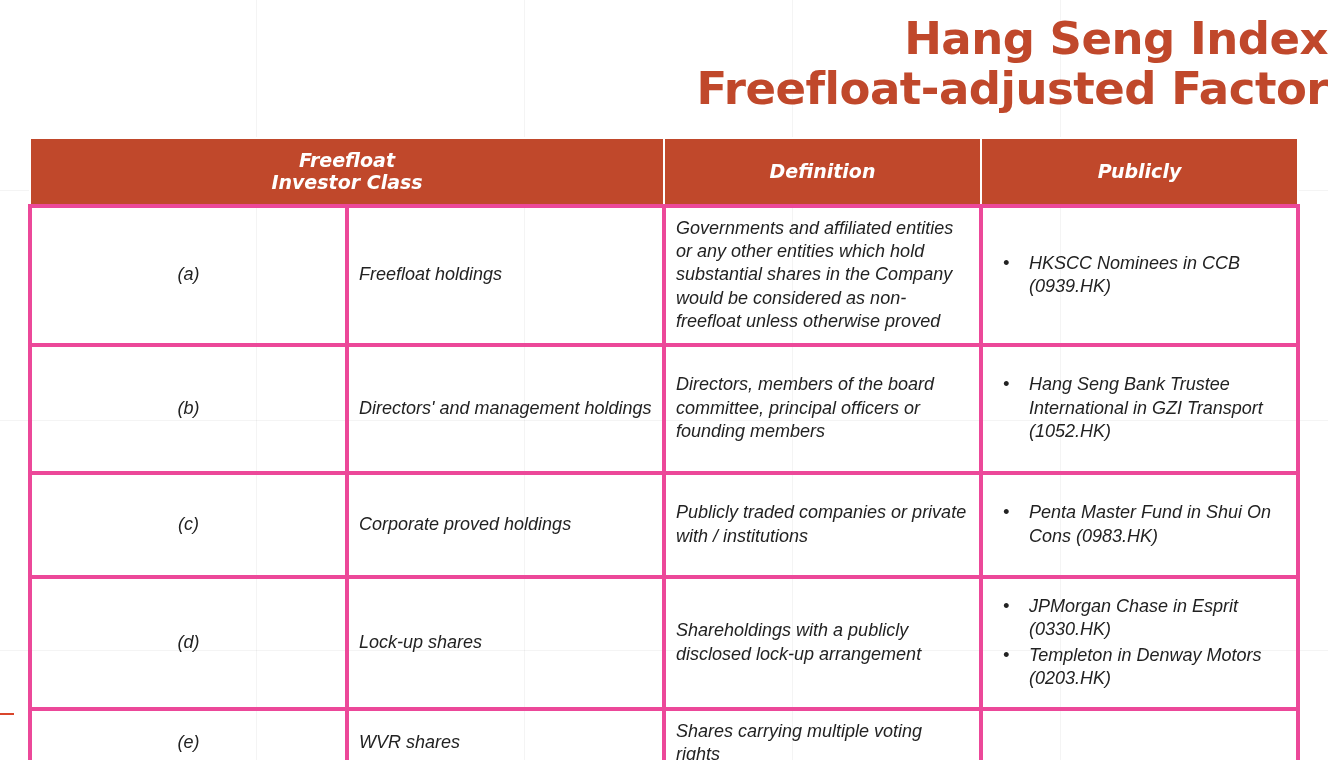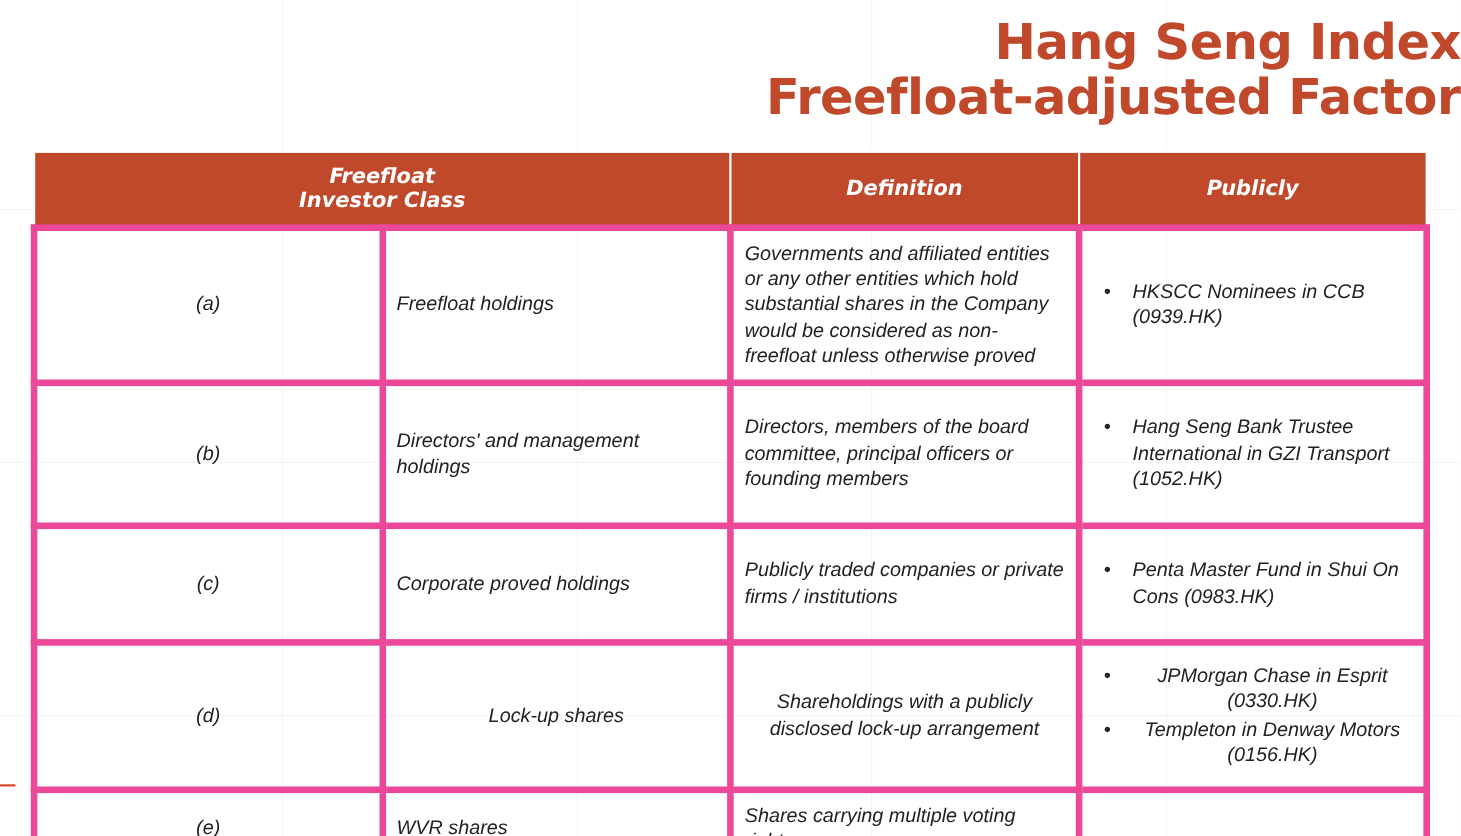--- a/index.html
+++ b/index.html
@@ -66,21 +66,21 @@
     text-align: center;
     padding: 10px 6px;
     border: 2px solid #ffffff;
     font-family: "DejaVu Sans", sans-serif;
     line-height: 1.18;
   }
   th.h-class { border-left: 2px solid #C0482B; }
   th.h-example { border-right: 2px solid #C0482B; }
 
   table.ff td {
-    border: 6px solid #ec4899;
+    border: 4px solid #ec4899;
     vertical-align: middle;
     font-size: 18px;
     line-height: 1.3;
     padding: 9px 10px;
     color: #222222;
   }
 
   td.letter {
     width: 38px;
     text-align: center;
@@ -119,21 +119,21 @@
     left: 10px;
     top: 0;
     font-size: 18px;
     color: #222222;
   }
   ul.bullets li:last-child { margin-bottom: 0; }
 
   .row-a td { height: 84px; }
   .row-b td { height: 106px; }
   .row-c td { height: 82px; }
-  .row-d td { height: 110px; text-align: center; }
+  .row-d td { height: 110px; }
   .row-e td { height: 36px; padding-top: 5px; padding-bottom: 5px; }
 
   
   .edge-tick {
     position: absolute;
     left: 0;
     top: 713px;
     width: 14px;
     height: 2px;
     background: #D9452B;
@@ -177,35 +177,35 @@
           <td class="definition">Directors, members of the board committee, principal officers or founding members</td>
           <td class="example">
             <ul class="bullets">
               <li>Hang Seng Bank Trustee International in GZI Transport (1052.HK)</li>
             </ul>
           </td>
         </tr>
         <tr class="row-c">
           <td class="letter">(c)</td>
           <td class="class-name">Corporate proved holdings</td>
-          <td class="definition">Publicly traded companies or private firms / institutions</td>
+          <td class="definition">Publicly traded companies or private with / institutions</td>
           <td class="example">
             <ul class="bullets">
               <li>Penta Master Fund in Shui On Cons (0983.HK)</li>
             </ul>
           </td>
         </tr>
         <tr class="row-d">
           <td class="letter">(d)</td>
           <td class="class-name">Lock-up shares</td>
           <td class="definition">Shareholdings with a publicly disclosed lock-up arrangement</td>
           <td class="example">
             <ul class="bullets">
               <li>JPMorgan Chase in Esprit (0330.HK)</li>
-              <li>Templeton in Denway Motors (0156.HK)</li>
+              <li>Templeton in Denway Motors (0203.HK)</li>
             </ul>
           </td>
         </tr>
         <tr class="row-e">
           <td class="letter">(e)</td>
           <td class="class-name">WVR shares</td>
           <td class="definition">Shares carrying multiple voting rights</td>
           <td class="example"></td>
         </tr>
       </tbody>

